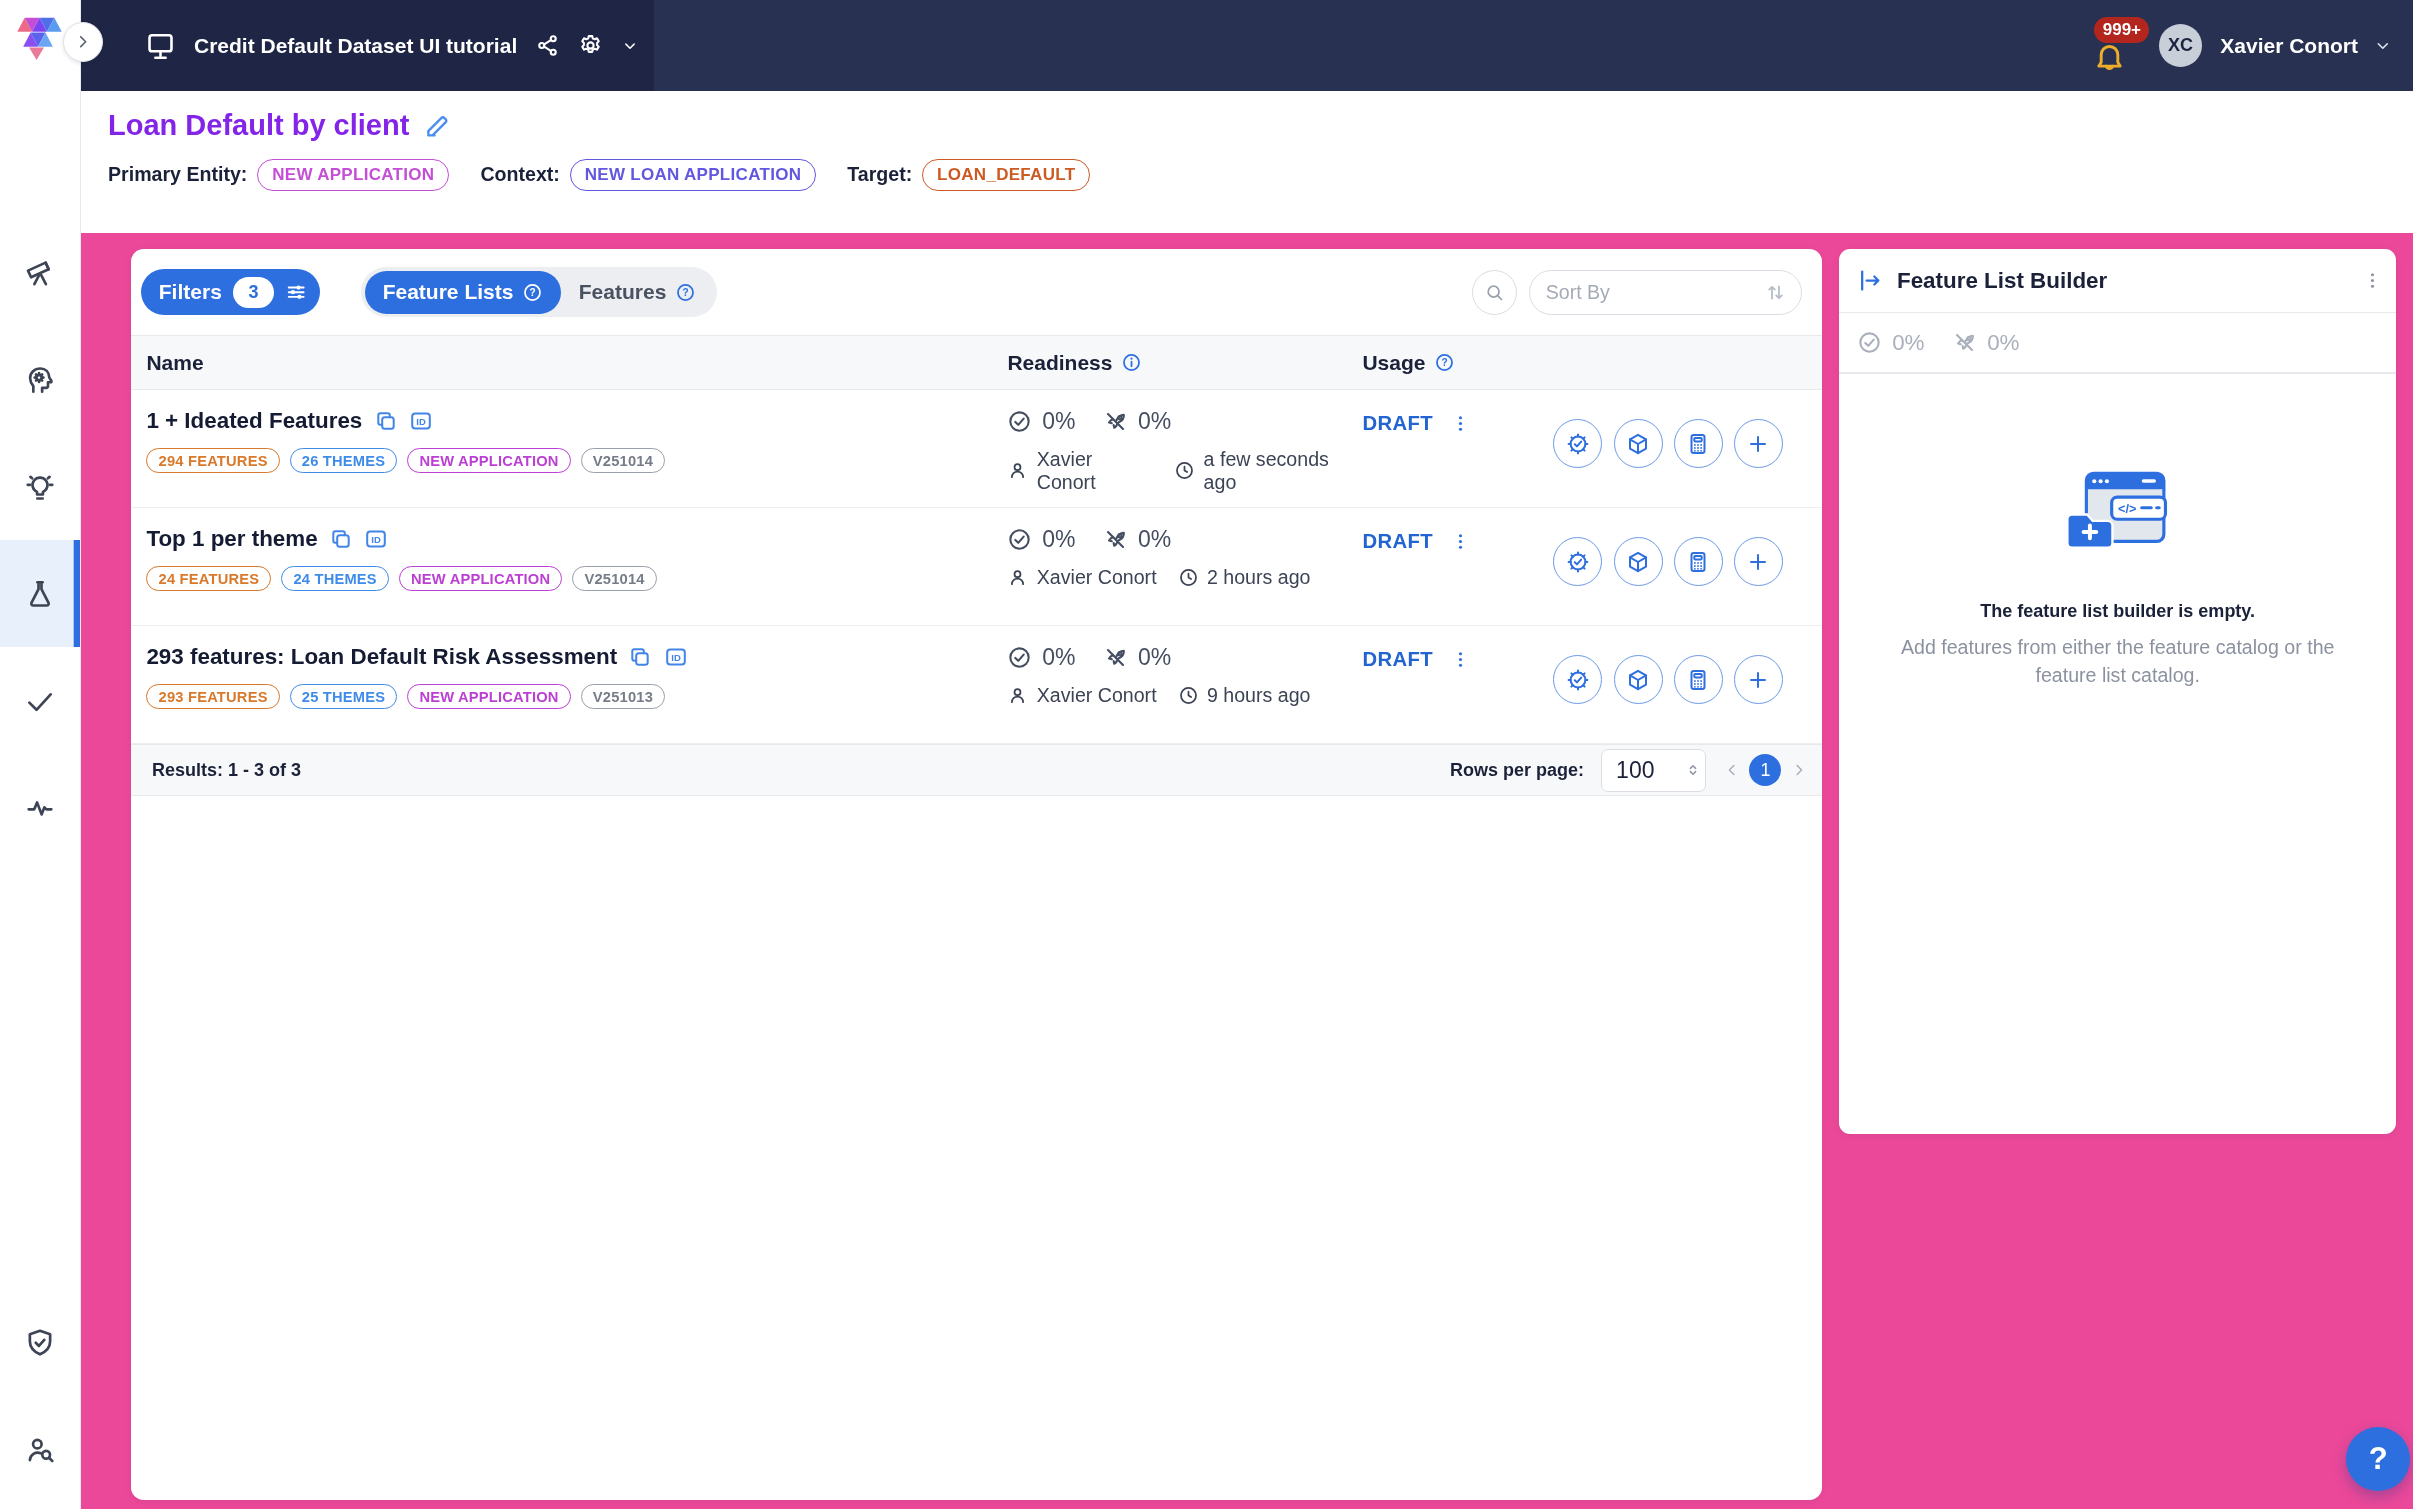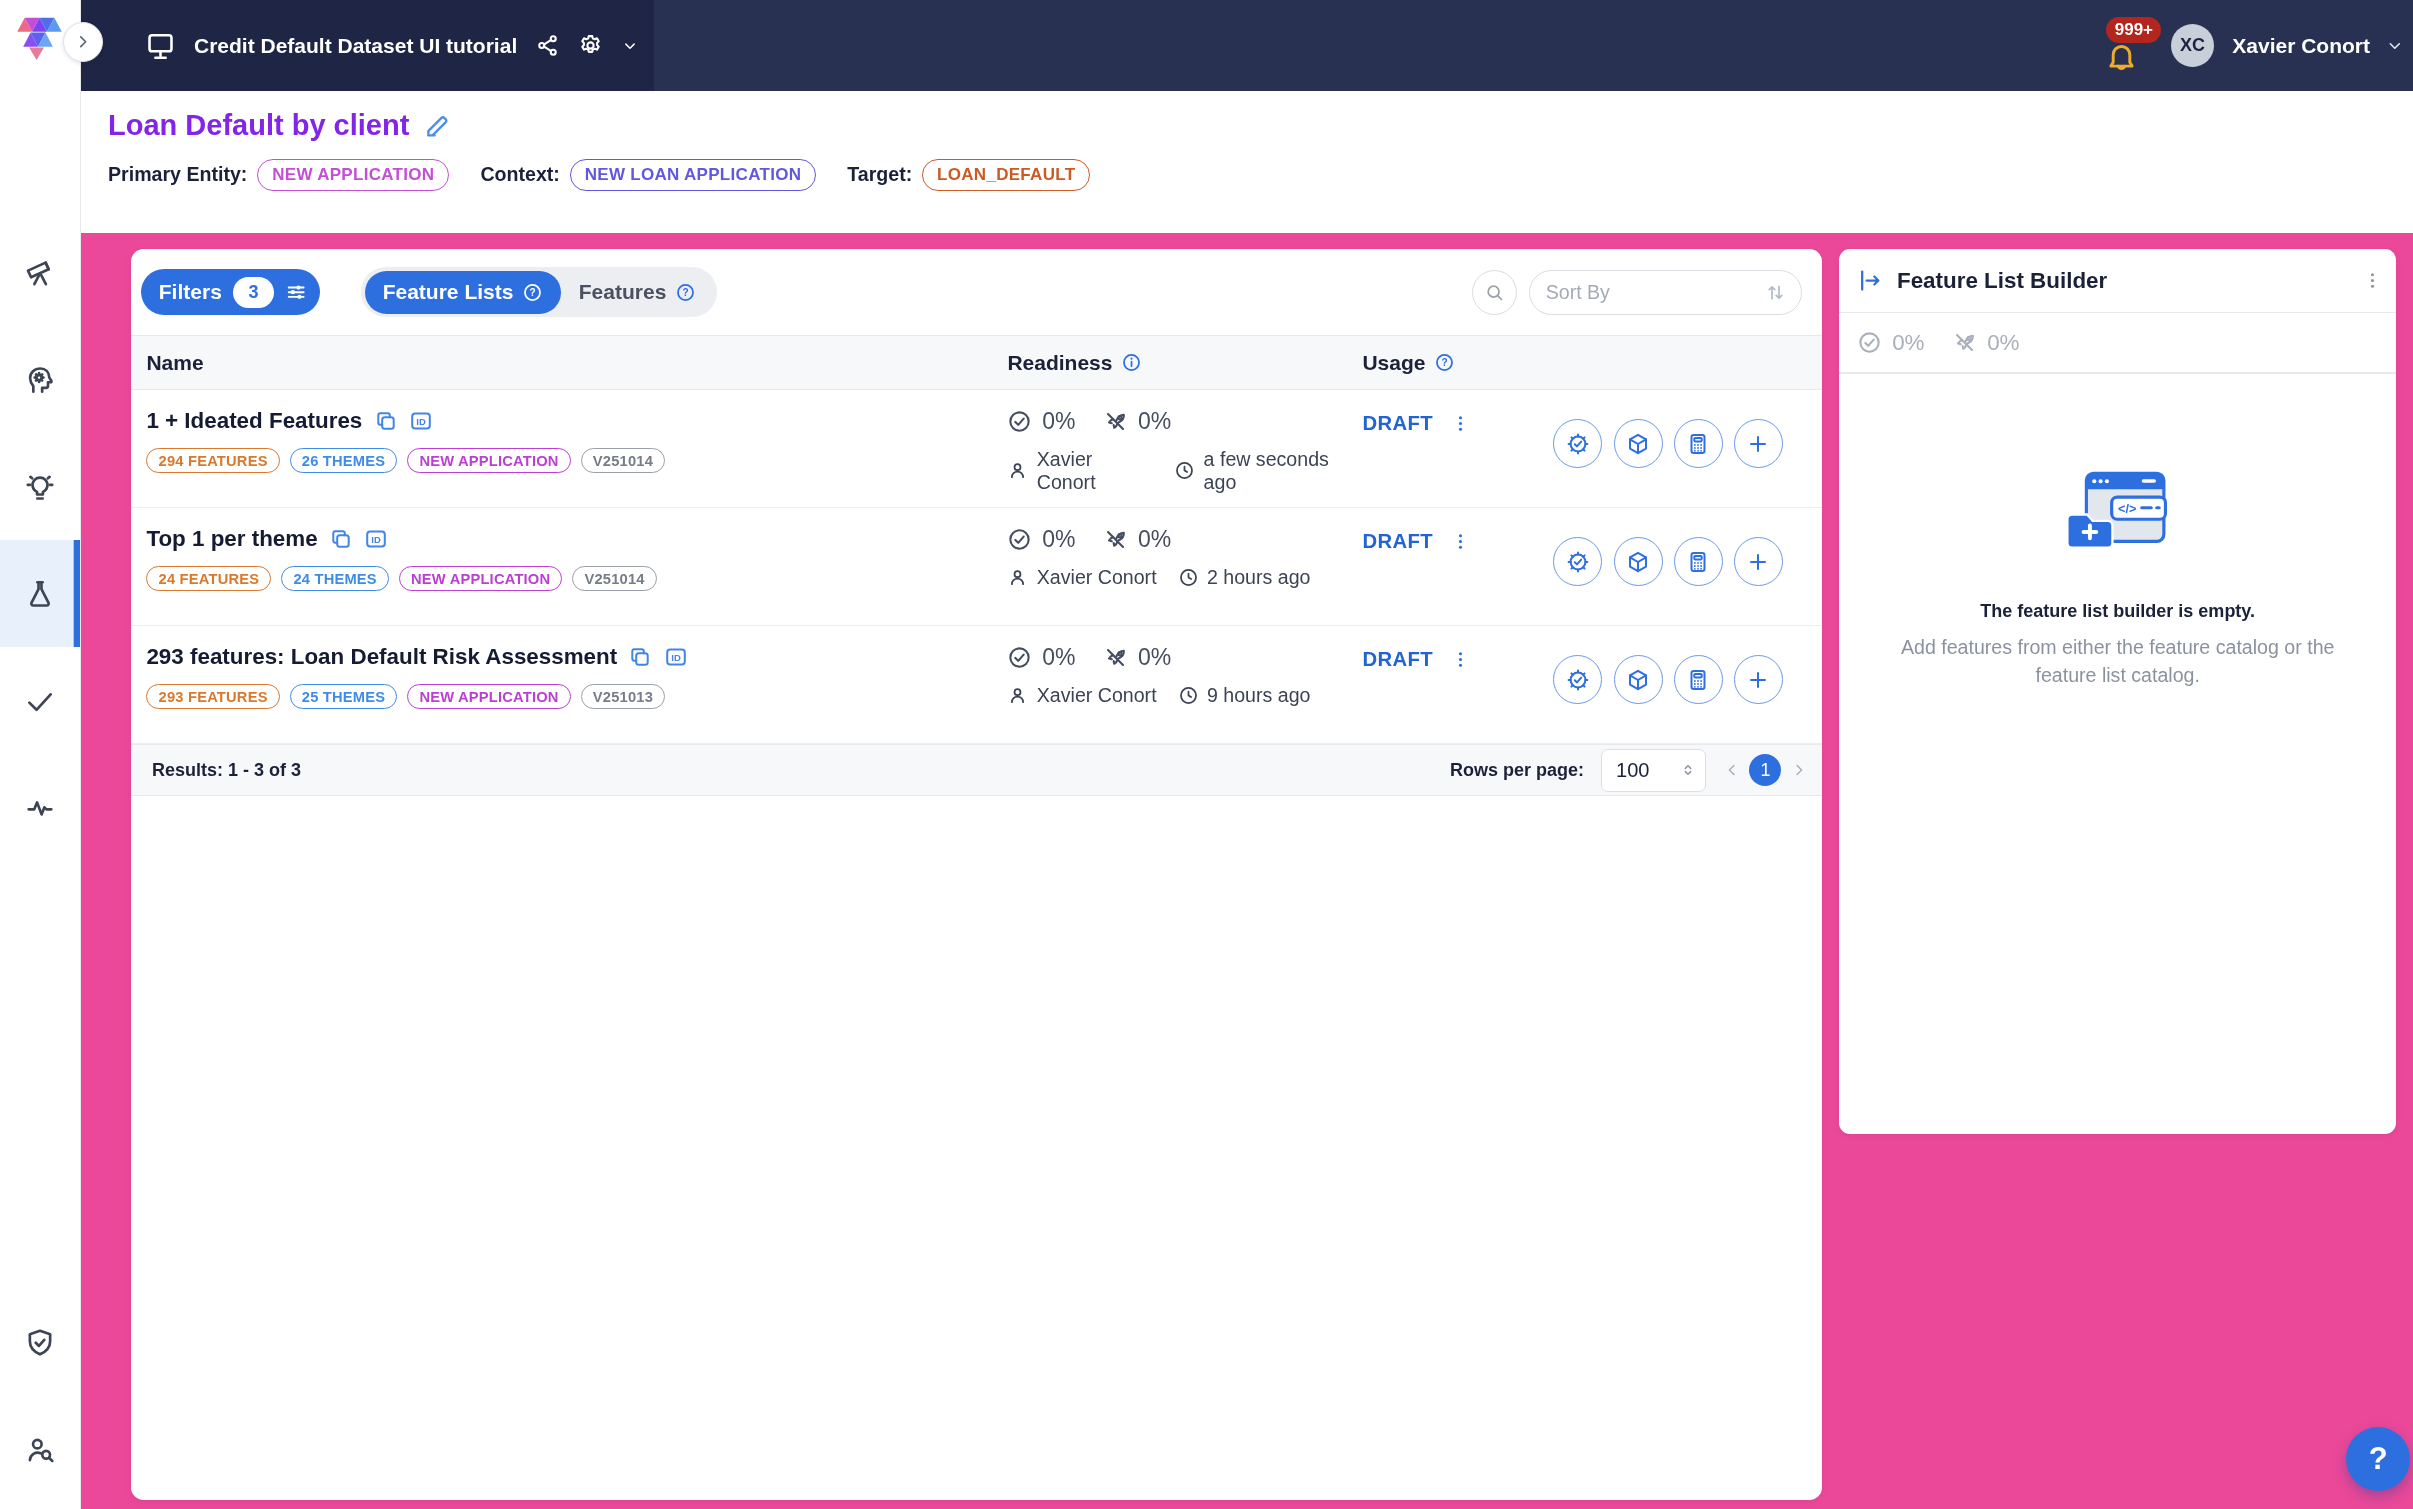--- a/index.html
+++ b/index.html
@@ -24,21 +24,21 @@
 
   
   .topbar { position:absolute; left:81px; top:0; right:0; height:91px; background:#293152; display:flex; align-items:center; }
   .topbar-project { width:573px; height:100%; background:#1f2545; display:flex; align-items:center;
     padding-left:64px; gap:18px; color:#fff; }
   .tb-monitor svg { width:31px; height:31px; }
   .project-title { font-size:21px; font-weight:600; white-space:nowrap; }
   .tb-ic { color:#fff; }
   .tb-ic svg { width:25px; height:25px; }
   .tb-chev svg { width:18px; height:18px; }
-  .topbar-right { margin-left:auto; display:flex; align-items:center; padding-right:8px; gap:15.4px; color:#fff; }
+  .topbar-right { margin-left:auto; display:flex; align-items:center; padding-right:20px; gap:15.4px; color:#fff; }
   .bell-wrap { position:relative; width:55px; height:59px; }
   .bell-ic { position:absolute; left:2.8px; bottom:1.4px; color:#ecad2b; }
   .bell-ic svg { width:35px; height:35px; }
   .notif-badge { position:absolute; top:1.4px; left:5.6px; background:#b3261e; color:#fff; font-size:17px;
     font-weight:bold; border-radius:15.4px; padding:2.8px 8.4px; line-height:1.2; }
   .avatar { width:43px; height:43px; border-radius:50%; background:#c9cfd8; color:#1c2340;
     font-size:18px; font-weight:bold; display:flex; align-items:center; justify-content:center; }
   .user-name { font-size:21px; font-weight:600; margin-left:2.8px; }
   .user-chev { color:#dfe3ee; }
   .user-chev svg { width:19.6px; height:19.6px; }
@@ -117,21 +117,21 @@
     color:#2e6fe0; display:flex; align-items:center; justify-content:center; cursor:pointer; }
   .action-btn svg { width:24px; height:24px; }
 
   
   .tfoot { height:52px; flex:none; background:#f7f8fa; border-top:1.4px solid #e7e9ed; border-bottom:1.4px solid #e7e9ed;
     display:flex; align-items:center; padding:0 14px 0 21px; font-size:18px; color:#1a2138; }
   .results { font-weight:600; }
   .tfoot-right { margin-left:auto; display:flex; align-items:center; gap:17px; }
   .rpp-label { font-weight:600; }
   .rpp-select { width:105px; height:43px; background:#fff; border:1.4px solid #dbdfe5; border-radius:7px;
-    display:flex; align-items:center; padding:0 8.4px 0 14px; font-size:20px; cursor:pointer;gap:30px; }
+    display:flex; align-items:center; padding:0 8.4px 0 14px; font-size:23px; cursor:pointer;gap:30px; }
   .rpp-spin { margin-left:auto; color:#8f96a2; } .rpp-spin svg { width:18px; height:18px; }
   .page-nav { display:flex; align-items:center; gap:8.4px; color:#a8aeb9; }
   .pg-chev { cursor:pointer; } .pg-chev svg { width:18px; height:18px; }
   .page-current { width:32px; height:32px; border-radius:50%; background:#2e6fe0; color:#fff;
     display:flex; align-items:center; justify-content:center; font-size:18px; cursor:pointer; }
 
   
   .side-panel { width:557px; height:885px; background:#fff; border-radius:11px;
     box-shadow:0 1.4px 7px rgba(20,30,60,.07); display:flex; flex-direction:column; position:relative; }
   .panel-header { height:63px; flex:none; display:flex; align-items:center; padding:0 12.6px 0 18px; gap:12.6px; }

